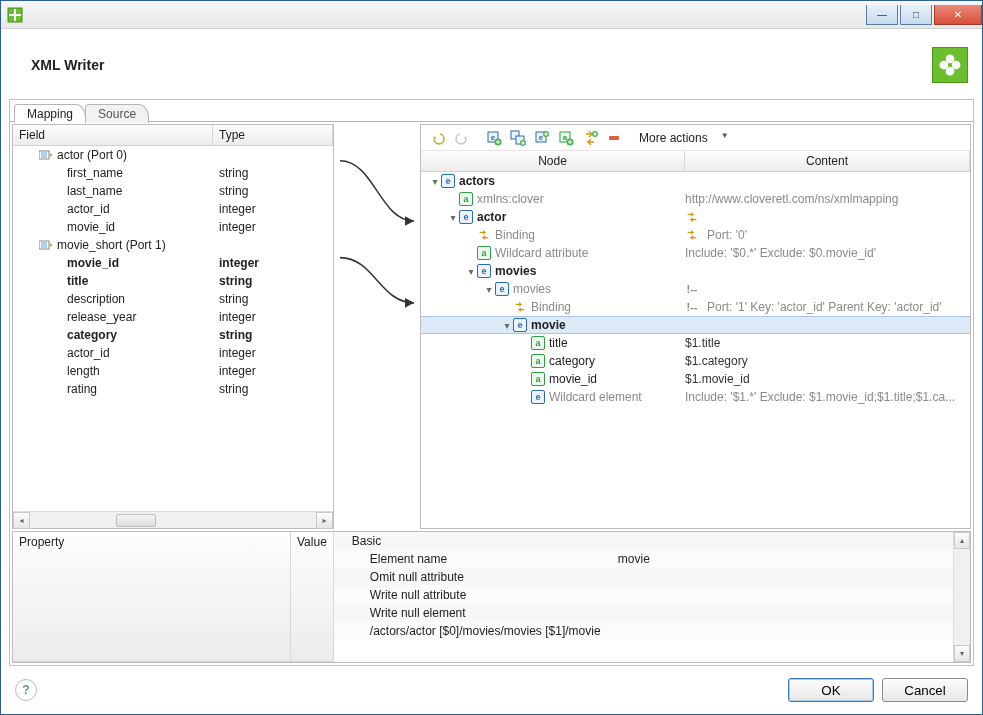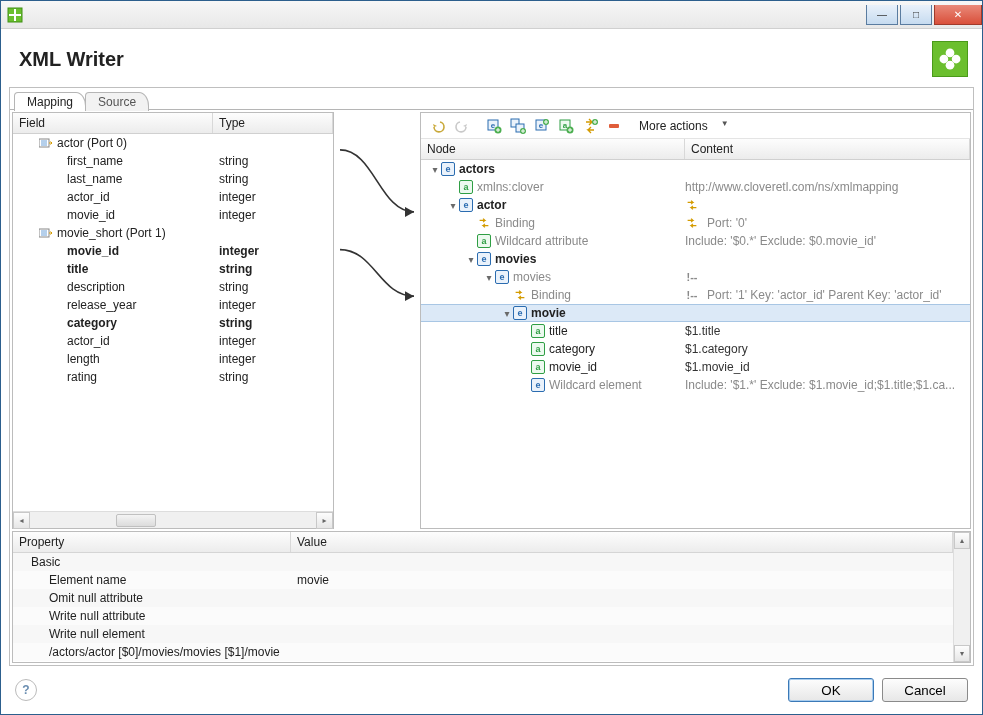--- a/index.html
+++ b/index.html
@@ -4,21 +4,21 @@
 <style>
   * { box-sizing: border-box; }
   html, body { margin:0; padding:0; height:100%; font-family: "Segoe UI", Tahoma, sans-serif; font-size:12px; color:#222; background:#fff; }
   .window { width:983px; height:715px; border:1px solid #2c5f8d; display:flex; flex-direction:column; background:#fff; box-shadow:0 0 6px rgba(0,0,0,0.3); }
   .titlebar { height:28px; background:linear-gradient(to bottom,#f7f7f7,#e8e8e8); border-bottom:1px solid #d0d0d0; display:flex; align-items:center; padding:0 0 0 6px; }
   .titlebar .icon { width:16px;height:16px; margin-right:6px; }
   .winbtns { margin-left:auto; display:flex; }
   .winbtn { width:32px; height:20px; margin-left:2px; border:1px solid #5a7ca0; border-top:none; background:linear-gradient(to bottom,#e9f1fa,#c6dbf0); display:flex; align-items:center; justify-content:center; font-size:10px; color:#333; }
   .winbtn.close { background:linear-gradient(to bottom,#e98a7a,#d94f3a); color:#fff; border-color:#a03a2a; width:48px; }
   .header { padding:12px 14px 10px 14px; display:flex; align-items:center; }
-  .header h1 { font-size:20px; font-weight:bold; margin:4px; flex:1; }
+  .header h1 { font-size:14px; font-weight:bold; margin:16px; flex:1; }
   .logo { width:36px; height:36px; background:#6bbf2e; border:1px solid #4a9a1a; display:flex; align-items:center; justify-content:center; }
   .logo svg { width:28px;height:28px; }
   .dialog-body { flex:1; border:1px solid #bfbfbf; margin:0 8px 0 8px; display:flex; flex-direction:column; position:relative; background:#fff;}
   .tabstrip { display:flex; height:22px; align-items:flex-end; padding-left:4px; background:#fff; }
   .tab { padding:2px 12px; border:1px solid #b5b5b5; border-bottom:none; background:#fff; border-radius:4px 10px 0 0 / 4px 14px 0 0; margin-right:-1px; position:relative; top:1px; cursor:default; }
   .tab.inactive { background:#f2f2f2; color:#555; z-index:0; }
   .tab.active { z-index:2; background:#fff; }
   .tabline { border-top:1px solid #b5b5b5; margin-top:-1px; }
   .work { flex:1; display:flex; flex-direction:column; }
   .upper { flex:1; display:flex; min-height:0; }
@@ -40,21 +40,21 @@
   .hscroll .track { flex:1; height:17px; position:relative; }
   .hscroll .thumb { position:absolute; left:30%; width:40px; top:2px; bottom:2px; background:linear-gradient(#f4f4f4,#dcdcdc); border:1px solid #c0c0c0; border-radius:2px;}
   .middle { width:86px; position:relative; }
   .middle svg { position:absolute; left:0; top:0; width:86px; height:100%; }
   .right-pane { flex:1; border:1px solid #bcbcbc; margin:2px 2px 2px 0; display:flex; flex-direction:column; background:#fff; min-width:0;}
   .toolbar { height:26px; display:flex; align-items:center; padding:0 6px; gap:2px; border-bottom:1px solid #e4e4e4;}
   .tbtn { width:22px; height:22px; display:flex; align-items:center; justify-content:center; border:1px solid transparent; border-radius:2px; }
   .tbtn svg { width:16px;height:16px; }
   .more { margin-left:6px; display:flex; gap:13px; padding:2px 6px; }
   .more .caret { font-size:8px; color:#555; }
-  .node-hdr { display:flex; background:linear-gradient(to bottom,#fdfdfd,#ececec); border-bottom:1px solid #d0d0d0; }
+  .node-hdr { display:flex; background:linear-gradient(to bottom,#fdfdfd,#ececec); border-bottom:1px solid #d0d0d0;text-align:center; }
   .node-hdr > div { padding:3px 6px; border-right:1px solid #d8d8d8; }
   .col-node { width:264px; }
   .col-content { flex:1; }
   .node-rows { flex:1; overflow:hidden; }
   .nrow { display:flex; height:18px; align-items:center; padding-right:2px; }
   .nrow.sel { background:#dce9f7; border-top:1px solid #a8c6e4; border-bottom:1px solid #a8c6e4; height:18px;}
   .ncell-n { width:264px; display:flex; align-items:center; white-space:nowrap; overflow:hidden;}
   .ncell-c { flex:1; display:flex; align-items:center; gap:4px; white-space:nowrap; overflow:hidden; color:#333; }
   .muted { color:#8a8a8a; }
   .tw { display:inline-block; width:12px; text-align:center; color:#6a6a6a; font-size:10px; cursor:default;}
@@ -475,21 +475,21 @@
                 <div class="ncell-c">
                   <span class="muted">Include: '$1.*' Exclude: $1.movie_id;$1.title;$1.ca...</span>
                 </div>
               </div>
             </div>
         </div>
       </div>
 
       <div class="props">
         <div class="props-wrap">
-          <div style="flex:1;display:flex;flex-direction:column;">
+          <div style="flex:1;display:flex;flex-direction:row;">
             <div class="phdr">
               <div class="pcol-p">Property</div>
               <div class="pcol-v">Value</div>
             </div>
             <div id="props-body" style="flex:1;overflow:hidden;">
                 <div class="prow group">
                   <div>Basic</div>
                   <div></div>
                 </div>
                 <div class="prow item">

